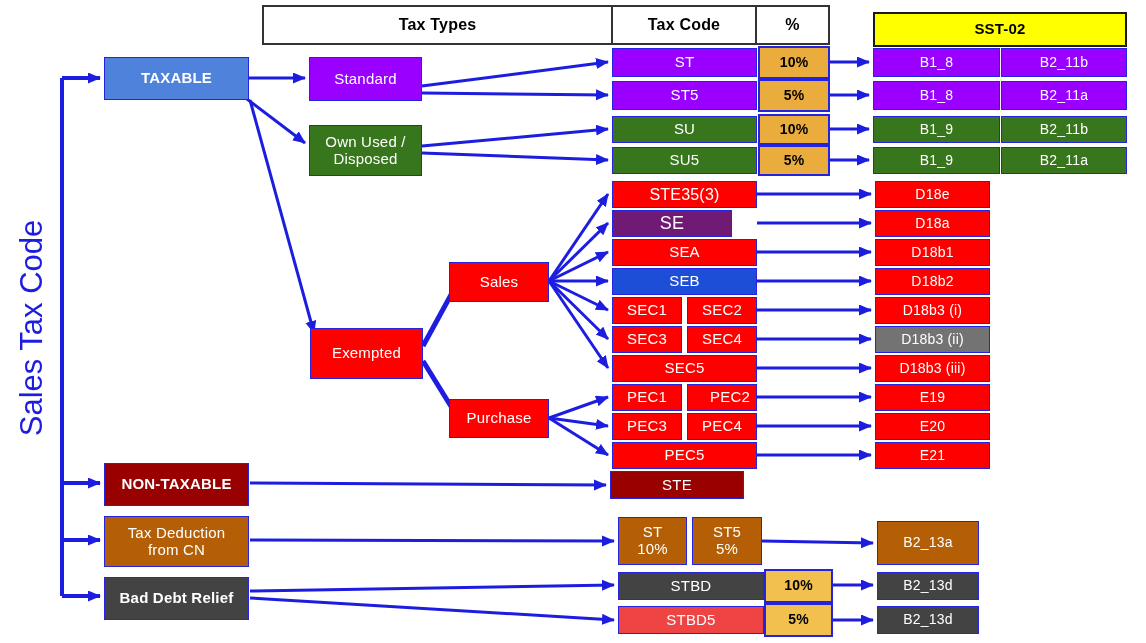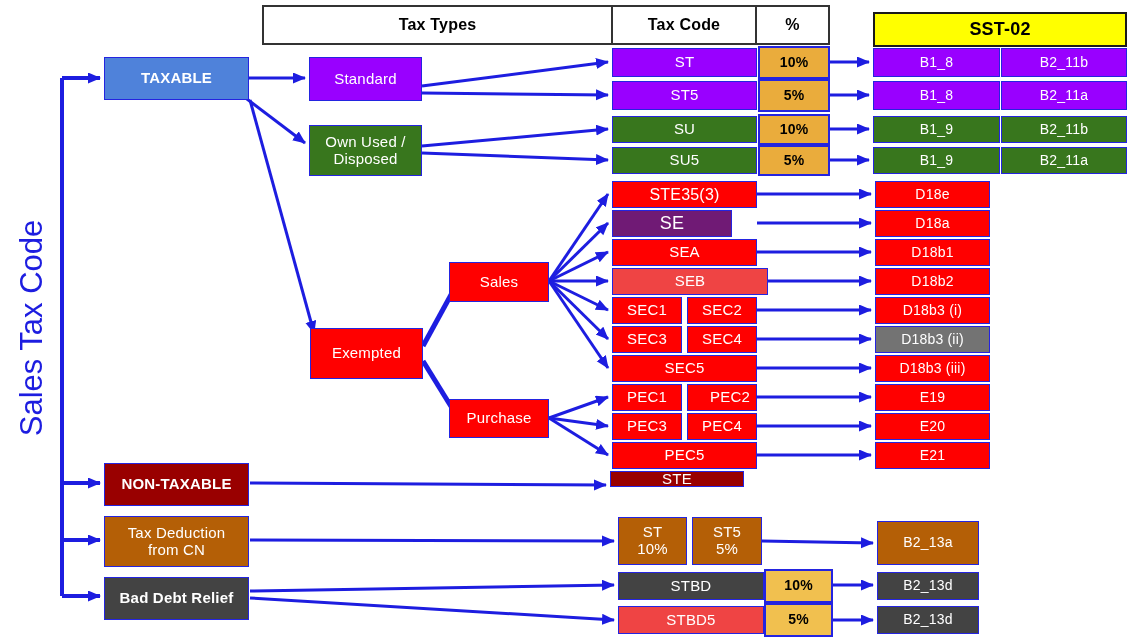--- a/index.html
+++ b/index.html
@@ -75,38 +75,38 @@
         <line x1="833" y1="620" x2="873" y2="620" stroke="#1D1DE0" stroke-width="3" marker-end="url(#ah)"></line>
       </g>
   </svg>
 
   <div class="vtitle" style="left: -138px; top: 304px; width: 340px; height: 48px; color: rgb(29, 29, 224);">Sales Tax Code</div>
 
   <div id="headers-layer">
       <div class="box" style="left: 262px; top: 5px; width: 351px; height: 40px; background: rgb(255, 255, 255); color: rgb(0, 0, 0); font-size: 16px; font-weight: bold; border: 2px solid rgb(51, 51, 51);">Tax Types</div>
       <div class="box" style="left: 611px; top: 5px; width: 146px; height: 40px; background: rgb(255, 255, 255); color: rgb(0, 0, 0); font-size: 16px; font-weight: bold; border: 2px solid rgb(51, 51, 51);">Tax Code</div>
       <div class="box" style="left: 755px; top: 5px; width: 75px; height: 40px; background: rgb(255, 255, 255); color: rgb(0, 0, 0); font-size: 16px; font-weight: bold; border: 2px solid rgb(51, 51, 51);">%</div>
-      <div class="box" style="left: 873px; top: 12px; width: 254px; height: 35px; background: rgb(255, 255, 0); color: rgb(0, 0, 0); font-size: 18px; font-weight: bold; border: 2px solid rgb(26, 26, 26);">SST-02</div>
+      <div class="box" style="left: 873px; top: 12px; width: 254px; height: 35px; background: rgb(255, 255, 0); color: rgb(0, 0, 0); font-size: 15px; font-weight: bold; border: 2px solid rgb(26, 26, 26);">SST-02</div>
     </div>
   <div id="nodes-layer">
       <div class="box" style="left: 104px; top: 57px; width: 145px; height: 43px; background: rgb(79, 130, 218); color: rgb(255, 255, 255); font-size: 15px; font-weight: bold; border: 1.5px solid rgb(36, 36, 224);">TAXABLE</div>
       <div class="box" style="left: 309px; top: 57px; width: 113px; height: 44px; background: rgb(153, 0, 255); color: rgb(255, 255, 255); font-size: 15px; font-weight: normal; border: 1.5px solid rgb(36, 36, 224);">Standard</div>
       <div class="box" style="left: 309px; top: 125px; width: 113px; height: 51px; background: rgb(56, 118, 29); color: rgb(255, 255, 255); font-size: 15px; font-weight: normal; border: 1.5px solid rgb(36, 36, 224);">Own Used /
 Disposed</div>
       <div class="box" style="left: 310px; top: 328px; width: 113px; height: 51px; background: rgb(255, 0, 0); color: rgb(255, 255, 255); font-size: 15px; font-weight: normal; border: 1.5px solid rgb(36, 36, 224);">Exempted</div>
       <div class="box" style="left: 449px; top: 262px; width: 100px; height: 40px; background: rgb(255, 0, 0); color: rgb(255, 255, 255); font-size: 15px; font-weight: normal; border: 1.5px solid rgb(36, 36, 224);">Sales</div>
       <div class="box" style="left: 449px; top: 399px; width: 100px; height: 39px; background: rgb(255, 0, 0); color: rgb(255, 255, 255); font-size: 15px; font-weight: normal; border: 1.5px solid rgb(36, 36, 224);">Purchase</div>
       <div class="box" style="left: 612px; top: 48px; width: 145px; height: 29px; background: rgb(153, 0, 255); color: rgb(255, 255, 255); font-size: 15px; font-weight: normal; border: 1.5px solid rgb(36, 36, 224);">ST</div>
       <div class="box" style="left: 612px; top: 81px; width: 145px; height: 29px; background: rgb(153, 0, 255); color: rgb(255, 255, 255); font-size: 15px; font-weight: normal; border: 1.5px solid rgb(36, 36, 224);">ST5</div>
       <div class="box" style="left: 612px; top: 116px; width: 145px; height: 27px; background: rgb(56, 118, 29); color: rgb(255, 255, 255); font-size: 15px; font-weight: normal; border: 1.5px solid rgb(36, 36, 224);">SU</div>
       <div class="box" style="left: 612px; top: 147px; width: 145px; height: 27px; background: rgb(56, 118, 29); color: rgb(255, 255, 255); font-size: 15px; font-weight: normal; border: 1.5px solid rgb(36, 36, 224);">SU5</div>
       <div class="box" style="left: 612px; top: 181px; width: 145px; height: 27px; background: rgb(255, 0, 0); color: rgb(255, 255, 255); font-size: 16px; font-weight: normal; border: 1.5px solid rgb(36, 36, 224);">STE35(3)</div>
       <div class="box" style="left: 612px; top: 210px; width: 120px; height: 27px; background: #701a75; color: rgb(255, 255, 255); font-size: 18px; font-weight: normal; border: 1.5px solid rgb(36, 36, 224);">SE</div>
       <div class="box" style="left: 612px; top: 239px; width: 145px; height: 27px; background: rgb(255, 0, 0); color: rgb(255, 255, 255); font-size: 15px; font-weight: normal; border: 1.5px solid rgb(36, 36, 224);">SEA</div>
-      <div class="box" style="left: 612px; top: 268px; width: 156px; height: 27px; background: #ef4444; color: rgb(255, 255, 255); font-size: 15px; font-weight: normal; border: 1.5px solid rgb(36, 36, 224);">SEB</div>
+      <div class="box" style="left: 612px; top: 268px; width: 145px; height: 27px; background: #1d4ed8; color: rgb(255, 255, 255); font-size: 15px; font-weight: normal; border: 1.5px solid rgb(36, 36, 224);">SEB</div>
       <div class="box" style="left: 612px; top: 297px; width: 70px; height: 27px; background: rgb(255, 0, 0); color: rgb(255, 255, 255); font-size: 15px; font-weight: normal; border: 1.5px solid rgb(36, 36, 224);">SEC1</div>
       <div class="box" style="left: 687px; top: 297px; width: 70px; height: 27px; background: rgb(255, 0, 0); color: rgb(255, 255, 255); font-size: 15px; font-weight: normal; border: 1.5px solid rgb(36, 36, 224);">SEC2</div>
       <div class="box" style="left: 612px; top: 326px; width: 70px; height: 27px; background: rgb(255, 0, 0); color: rgb(255, 255, 255); font-size: 15px; font-weight: normal; border: 1.5px solid rgb(36, 36, 224);">SEC3</div>
       <div class="box" style="left: 687px; top: 326px; width: 70px; height: 27px; background: rgb(255, 0, 0); color: rgb(255, 255, 255); font-size: 15px; font-weight: normal; border: 1.5px solid rgb(36, 36, 224);">SEC4</div>
       <div class="box" style="left: 612px; top: 355px; width: 145px; height: 27px; background: rgb(255, 0, 0); color: rgb(255, 255, 255); font-size: 15px; font-weight: normal; border: 1.5px solid rgb(36, 36, 224);">SEC5</div>
       <div class="box" style="left: 612px; top: 384px; width: 70px; height: 27px; background: rgb(255, 0, 0); color: rgb(255, 255, 255); font-size: 15px; font-weight: normal; border: 1.5px solid rgb(36, 36, 224);">PEC1</div>
       <div class="box" style="left: 687px; top: 384px; width: 70px; height: 27px; background: rgb(255, 0, 0); color: rgb(255, 255, 255); font-size: 15px; font-weight: normal; border: 1.5px solid rgb(36, 36, 224); padding-left: 16px;">PEC2</div>
       <div class="box" style="left: 612px; top: 413px; width: 70px; height: 27px; background: rgb(255, 0, 0); color: rgb(255, 255, 255); font-size: 15px; font-weight: normal; border: 1.5px solid rgb(36, 36, 224);">PEC3</div>
       <div class="box" style="left: 687px; top: 413px; width: 70px; height: 27px; background: rgb(255, 0, 0); color: rgb(255, 255, 255); font-size: 15px; font-weight: normal; border: 1.5px solid rgb(36, 36, 224);">PEC4</div>
       <div class="box" style="left: 612px; top: 442px; width: 145px; height: 27px; background: rgb(255, 0, 0); color: rgb(255, 255, 255); font-size: 15px; font-weight: normal; border: 1.5px solid rgb(36, 36, 224);">PEC5</div>
@@ -126,21 +126,21 @@
       <div class="box" style="left: 875px; top: 210px; width: 115px; height: 27px; background: rgb(255, 0, 0); color: #ffffff; font-size: 14px; font-weight: normal; border: 1.5px solid rgb(36, 36, 224);">D18a</div>
       <div class="box" style="left: 875px; top: 239px; width: 115px; height: 27px; background: rgb(255, 0, 0); color: rgb(255, 255, 255); font-size: 14px; font-weight: normal; border: 1.5px solid rgb(36, 36, 224);">D18b1</div>
       <div class="box" style="left: 875px; top: 268px; width: 115px; height: 27px; background: rgb(255, 0, 0); color: rgb(255, 255, 255); font-size: 14px; font-weight: normal; border: 1.5px solid rgb(36, 36, 224);">D18b2</div>
       <div class="box" style="left: 875px; top: 297px; width: 115px; height: 27px; background: rgb(255, 0, 0); color: rgb(255, 255, 255); font-size: 14px; font-weight: normal; border: 1.5px solid rgb(36, 36, 224);">D18b3 (i)</div>
       <div class="box" style="left: 875px; top: 326px; width: 115px; height: 27px; background: #737373; color: rgb(255, 255, 255); font-size: 14px; font-weight: normal; border: 1.5px solid rgb(36, 36, 224);">D18b3 (ii)</div>
       <div class="box" style="left: 875px; top: 355px; width: 115px; height: 27px; background: rgb(255, 0, 0); color: rgb(255, 255, 255); font-size: 14px; font-weight: normal; border: 1.5px solid rgb(36, 36, 224);">D18b3 (iii)</div>
       <div class="box" style="left: 875px; top: 384px; width: 115px; height: 27px; background: rgb(255, 0, 0); color: rgb(255, 255, 255); font-size: 14px; font-weight: normal; border: 1.5px solid rgb(36, 36, 224);">E19</div>
       <div class="box" style="left: 875px; top: 413px; width: 115px; height: 27px; background: rgb(255, 0, 0); color: rgb(255, 255, 255); font-size: 14px; font-weight: normal; border: 1.5px solid rgb(36, 36, 224);">E20</div>
       <div class="box" style="left: 875px; top: 442px; width: 115px; height: 27px; background: rgb(255, 0, 0); color: rgb(255, 255, 255); font-size: 14px; font-weight: normal; border: 1.5px solid rgb(36, 36, 224);">E21</div>
       <div class="box" style="left: 104px; top: 463px; width: 145px; height: 43px; background: rgb(153, 0, 0); color: rgb(255, 255, 255); font-size: 15px; font-weight: bold; border: 1.5px solid rgb(36, 36, 224);">NON-TAXABLE</div>
-      <div class="box" style="left: 610px; top: 471px; width: 134px; height: 16px; background: rgb(153, 0, 0); color: rgb(255, 255, 255); font-size: 15px; font-weight: normal; border: 1.5px solid rgb(36, 36, 224);">STE</div>
+      <div class="box" style="left: 610px; top: 471px; width: 134px; height: 28px; background: rgb(153, 0, 0); color: rgb(255, 255, 255); font-size: 15px; font-weight: normal; border: 1.5px solid rgb(36, 36, 224);">STE</div>
       <div class="box" style="left: 104px; top: 516px; width: 145px; height: 51px; background: rgb(180, 95, 6); color: rgb(255, 255, 255); font-size: 15px; font-weight: normal; border: 1.5px solid rgb(36, 36, 224);">Tax Deduction
 from CN</div>
       <div class="box" style="left: 618px; top: 517px; width: 69px; height: 48px; background: rgb(180, 95, 6); color: rgb(255, 255, 255); font-size: 15px; font-weight: normal; border: 1.5px solid rgb(36, 36, 224);">ST
 10%</div>
       <div class="box" style="left: 692px; top: 517px; width: 70px; height: 48px; background: rgb(180, 95, 6); color: rgb(255, 255, 255); font-size: 15px; font-weight: normal; border: 1.5px solid rgb(36, 36, 224);">ST5
 5%</div>
       <div class="box" style="left: 877px; top: 521px; width: 102px; height: 44px; background: rgb(180, 95, 6); color: rgb(255, 255, 255); font-size: 14px; font-weight: normal; border: 1.5px solid rgb(36, 36, 224);">B2_13a</div>
       <div class="box" style="left: 104px; top: 577px; width: 145px; height: 43px; background: rgb(67, 67, 67); color: rgb(255, 255, 255); font-size: 15px; font-weight: bold; border: 1.5px solid rgb(36, 36, 224);">Bad Debt Relief</div>
       <div class="box" style="left: 618px; top: 572px; width: 146px; height: 28px; background: rgb(67, 67, 67); color: rgb(255, 255, 255); font-size: 15px; font-weight: normal; border: 1.5px solid rgb(36, 36, 224);">STBD</div>
       <div class="box" style="left: 764px; top: 569px; width: 69px; height: 34px; background: rgb(241, 192, 79); color: rgb(0, 0, 0); font-size: 14px; font-weight: bold; border: 2px solid rgb(36, 36, 224);">10%</div>

